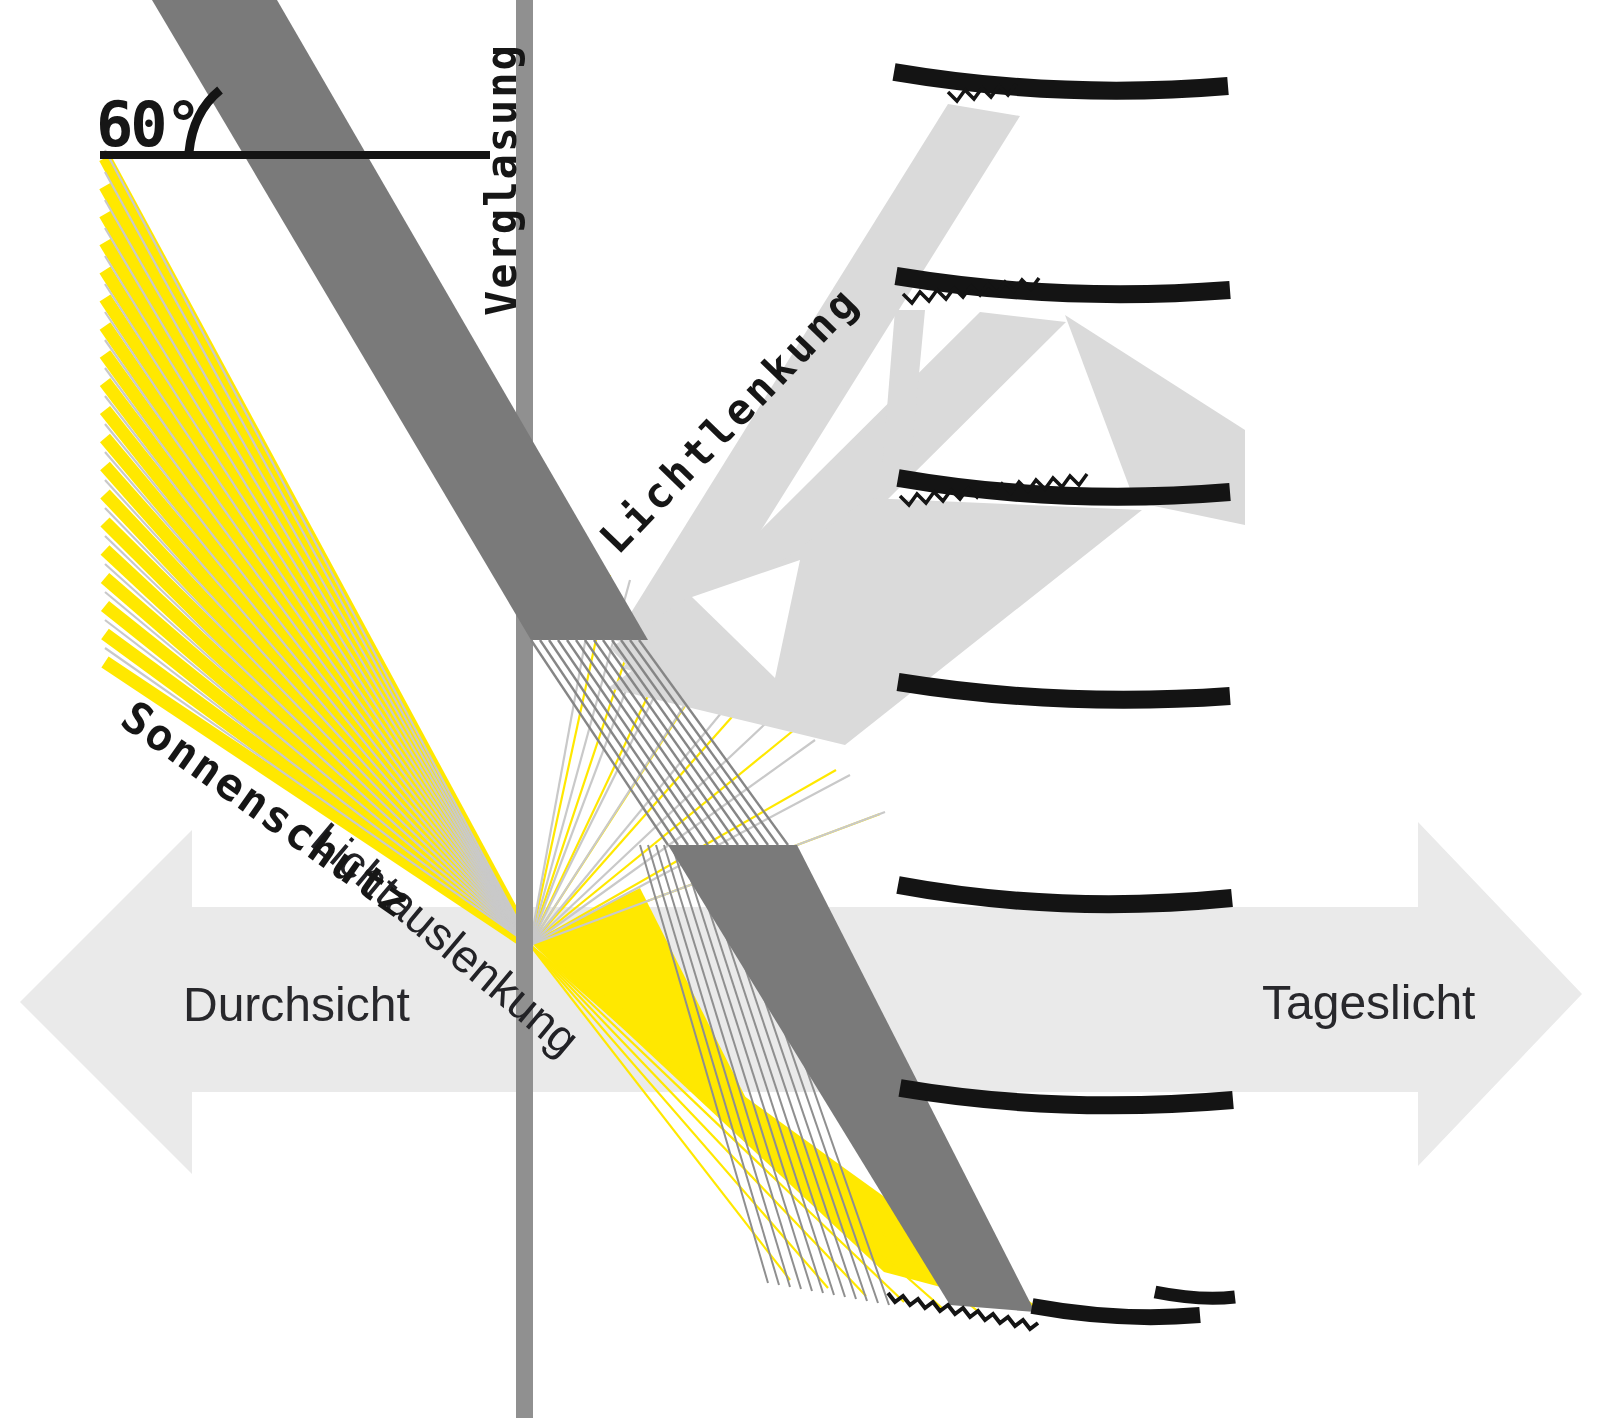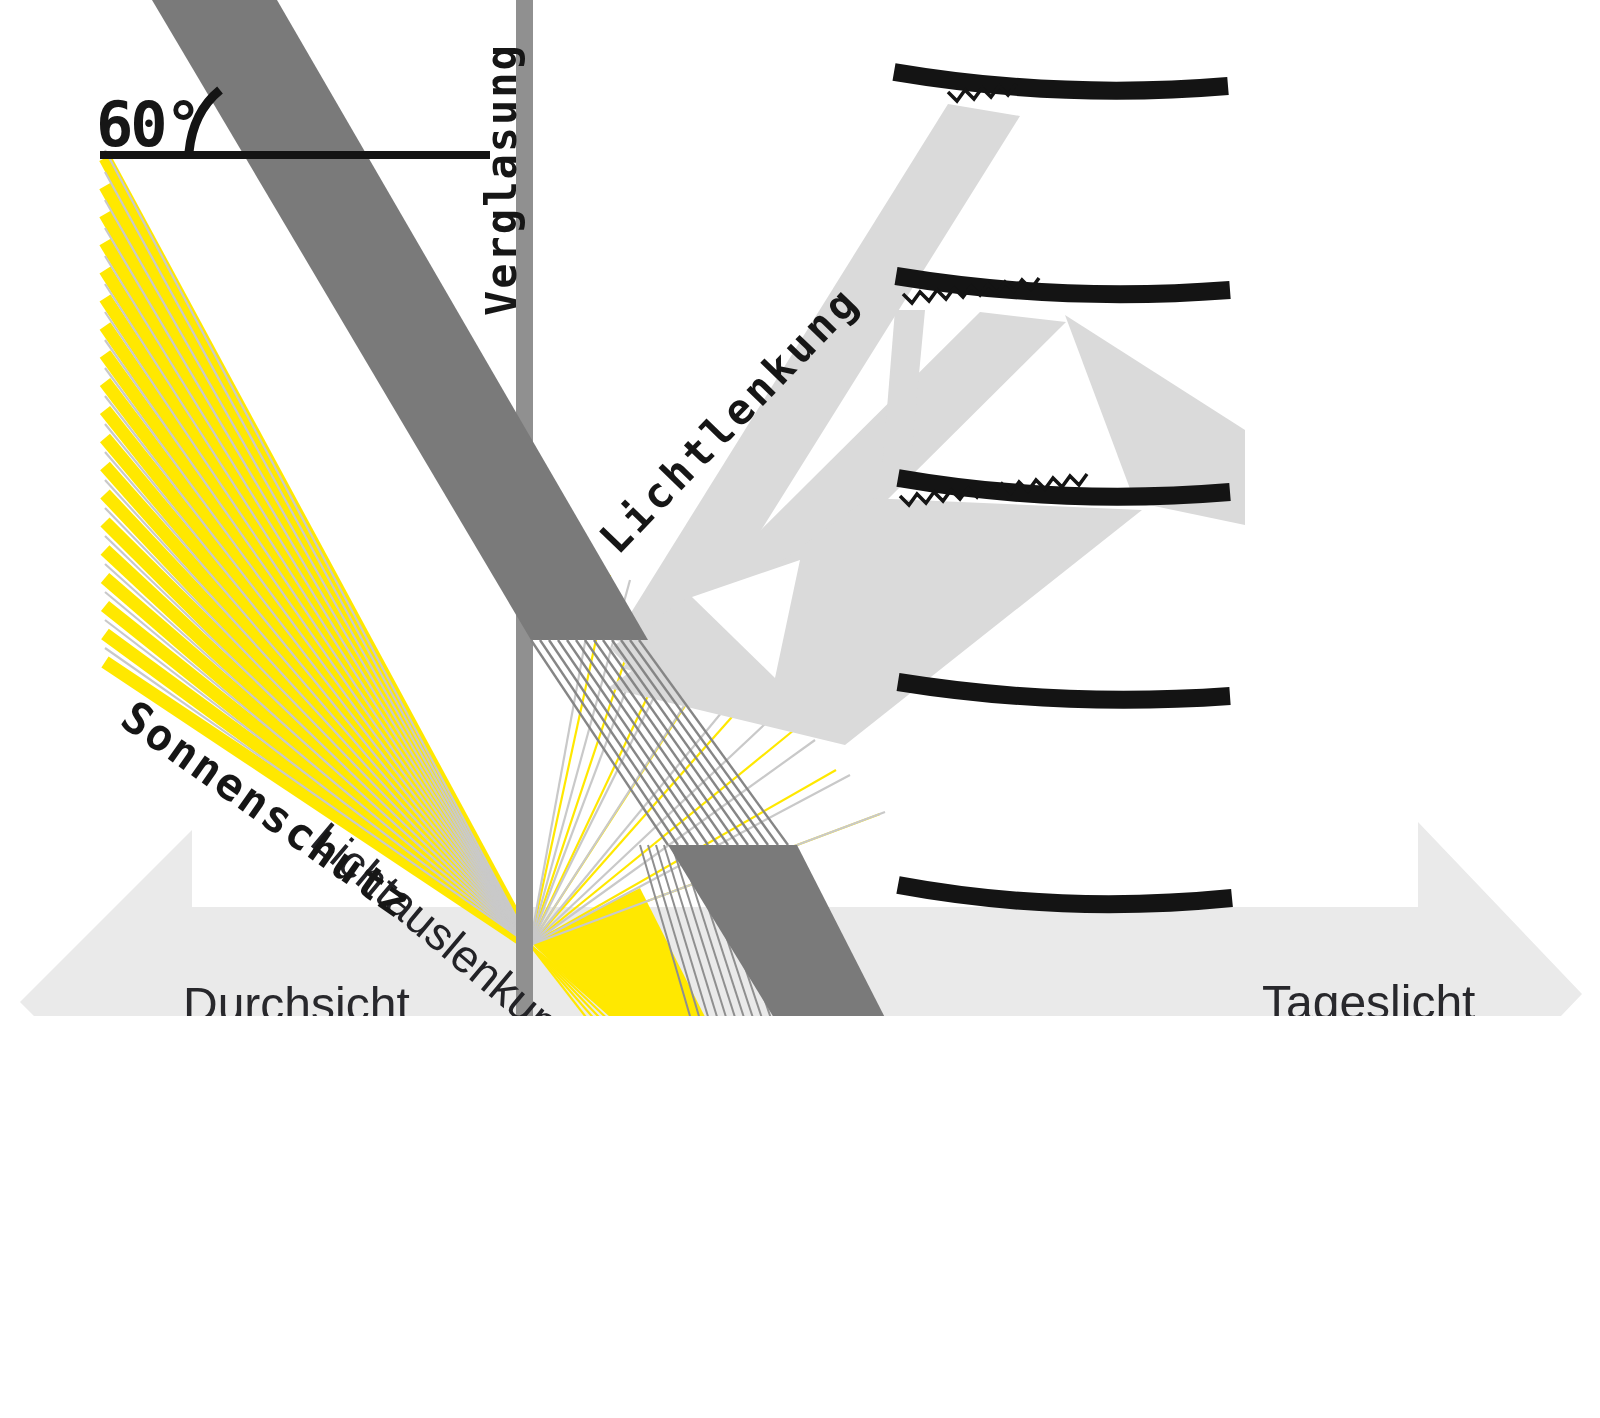--- a/index.html
+++ b/index.html
@@ -5,21 +5,21 @@
   :root{
     --daylight-yellow:#ffe800;
     --sunbeam-gray:#7a7a7a;
     --fan-gray:#dadada;
     --arrow-gray:#eaeaea;
     --glass-gray:#909090;
     --louver-black:#141414;
     --label-dark:#28282c;
   }
   html,body{margin:0;padding:0;background:#ffffff;}
-  .page{position:relative;width:1600px;height:1016px;background:#fff;overflow:hidden;
+  .page{position:relative;width:1600px;height:1418px;background:#fff;overflow:hidden;
         font-family:"Liberation Sans",sans-serif;}
   svg{position:absolute;left:0;top:0;}
   .arrow-fill{fill:var(--arrow-gray);}
   .yellow-stroke{stroke:var(--daylight-yellow);}
   .yellow-fill{fill:var(--daylight-yellow);}
   .guide-stroke{stroke:#c9c9c9;}
   .spill-stroke{stroke:#8f8f8f;}
   .beam-fill{fill:var(--sunbeam-gray);}
   .hatch-stroke{stroke:#868686;}
   .fan-fill{fill:var(--fan-gray);}

